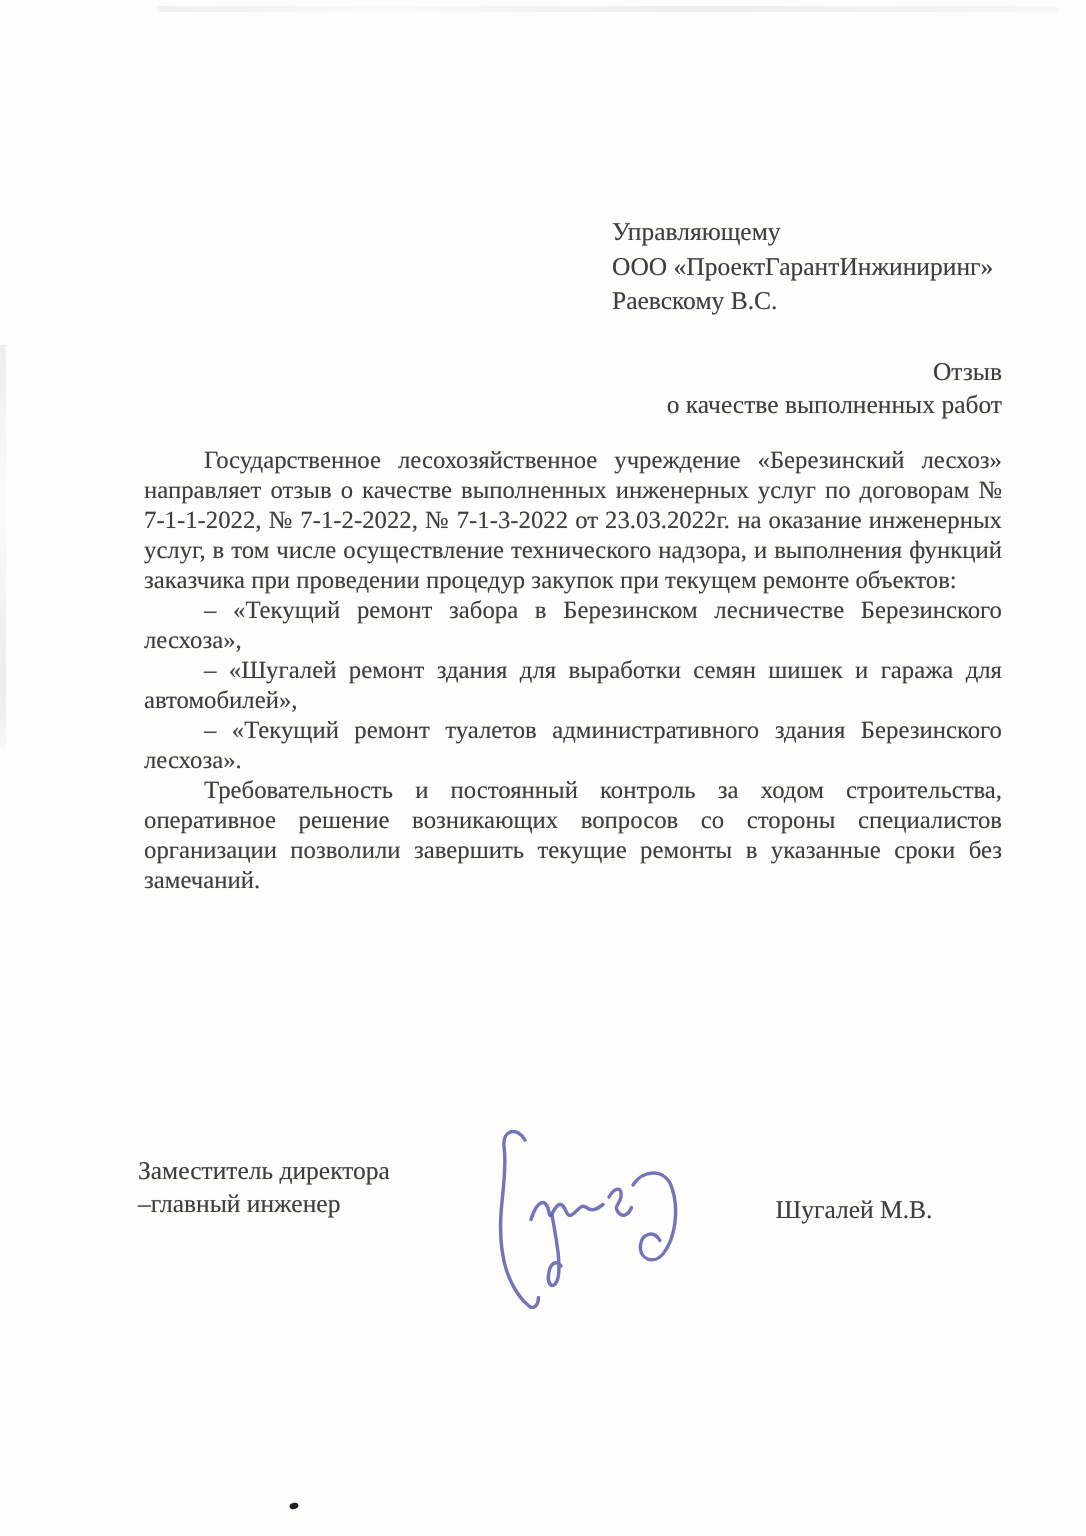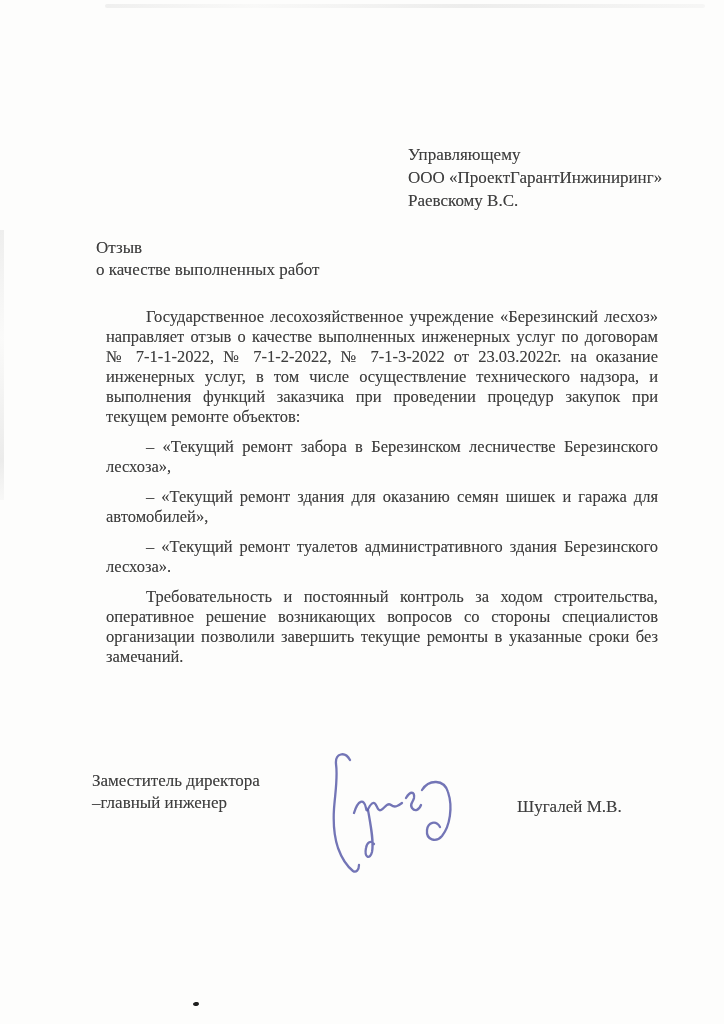--- a/index.html
+++ b/index.html
@@ -20,34 +20,34 @@
     top: 143px;
     font-size: 17px;
     line-height: 23px;
     white-space: nowrap;
   }
   .doc-title {
     position: absolute;
     left: 96px;
     top: 237px;
     width: 572px;
-    text-align: left;
+    text-align: right;
     font-size: 17px;
     line-height: 22px;
   }
   .body-text {
     position: absolute;
     left: 96px;
     top: 297px;
     width: 572px;
     font-size: 16.5px;
     line-height: 20px;
     text-align: justify;
   }
-  .body-text p { margin: 10px; text-indent: 40px; }
+  .body-text p { margin: 0; text-indent: 40px; }
   .sign-position {
     position: absolute;
     left: 92px;
     top: 770px;
     font-size: 17px;
     line-height: 22px;
     white-space: nowrap;
   }
   .signer-name {
     position: absolute;
@@ -115,21 +115,21 @@
   </div>
 
   <div class="doc-title">
     <div>Отзыв</div>
     <div>о качестве выполненных работ</div>
   </div>
 
   <div class="body-text">
     <p>Государственное лесохозяйственное учреждение «Березинский лесхоз» направляет отзыв о качестве выполненных инженерных услуг по договорам № 7-1-1-2022, № 7-1-2-2022, № 7-1-3-2022 от 23.03.2022г. на оказание инженерных услуг, в том числе осуществление технического надзора, и выполнения функций заказчика при проведении процедур закупок при текущем ремонте объектов:</p>
     <p>– «Текущий ремонт забора в Березинском лесничестве Березинского лесхоза»,</p>
-    <p>– «Текущий ремонт здания для оказанию семян шишек и гаража для автомобилей»,</p>
+    <p>– «Шугалей ремонт здания для выработки семян шишек и гаража для автомобилей»,</p>
     <p>– «Текущий ремонт туалетов административного здания Березинского лесхоза».</p>
     <p>Требовательность и постоянный контроль за ходом строительства, оперативное решение возникающих вопросов со стороны специалистов организации позволили завершить текущие ремонты в указанные сроки без замечаний.</p>
   </div>
 
   <div class="sign-position">
     <div>Заместитель директора</div>
     <div>–главный инженер</div>
   </div>
 
   <svg class="signature-svg" viewBox="0 0 165 145" xmlns="http://www.w3.org/2000/svg">

